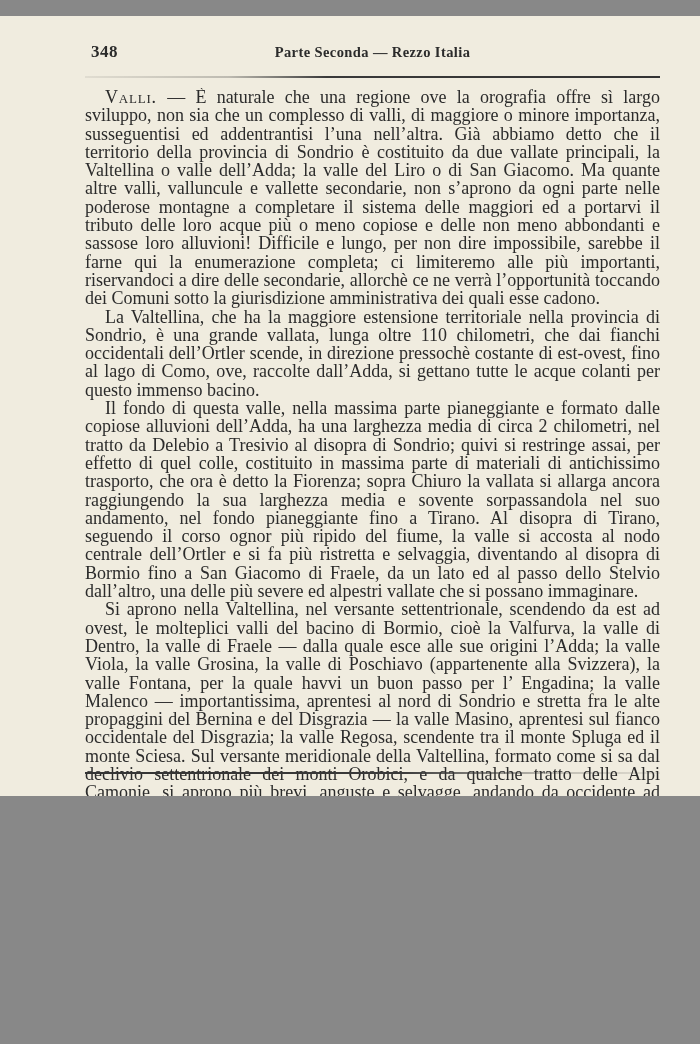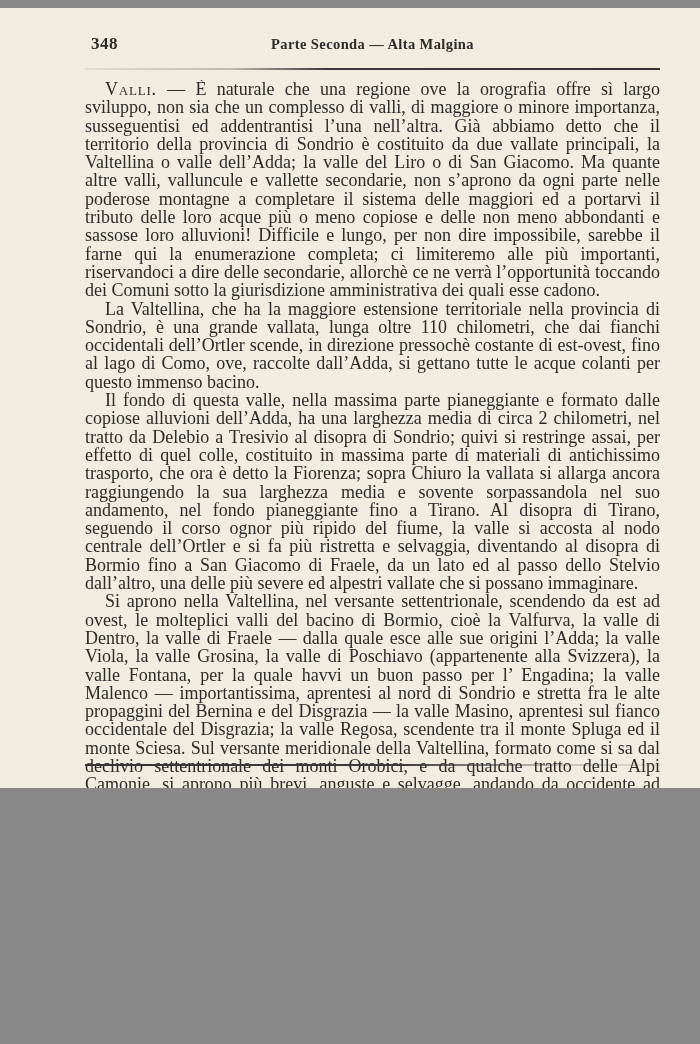--- a/index.html
+++ b/index.html
@@ -1,20 +1,20 @@
 <!DOCTYPE html>
 <html><head>
 <meta charset="utf-8">
 <style>
   html, body { margin: 0; padding: 0; background: #888; }
   .page {
     position: relative;
     width: 700px;
     height: 780px;
-    margin: 8px auto;
+    margin: 16px auto;
     background: #f0ecdf;
     box-sizing: border-box;
     padding: 26px 40px 0 85px;
     font-family: "Liberation Serif", "DejaVu Serif", serif;
     color: #2b2b2b;
     overflow: hidden;
   }
   .header {
     position: relative;
     height: 22px;
@@ -64,21 +64,21 @@
     background: linear-gradient(to right, #343434, #3a3a3a 55%, rgba(40,40,40,0.25) 80%, rgba(40,40,40,0.08));
   }
 </style>
 </head>
 <body>
 
 <div class="page">
 
   <div class="header">
     <span class="page-number">348</span>
-    <div class="header-title">Parte Seconda — Alta Malgina</div>
+    <div class="header-title">Parte Seconda — Rezzo Italia</div>
   </div>
 
   <div class="header-rule"></div>
 
   <div class="text-block">
 
     <p>
       <span class="lead">Valli.</span><span> — È naturale che una regione ove la orografia offre sì largo sviluppo, non sia che un complesso di valli, di maggiore o minore importanza, susseguentisi ed addentrantisi l’una nell’altra. Già abbiamo detto che il territorio della provincia di Sondrio è costituito da due vallate principali, la Valtellina o valle dell’Adda; la valle del Liro o di San Giacomo. Ma quante altre valli, valluncule e vallette secondarie, non s’aprono da ogni parte nelle poderose montagne a completare il sistema delle maggiori ed a portarvi il tributo delle loro acque più o meno copiose e delle non meno abbondanti e sassose loro alluvioni! Difficile e lungo, per non dire impossibile, sarebbe il farne qui la enumerazione completa; ci limiteremo alle più importanti, riservandoci a dire delle secondarie, allorchè ce ne verrà l’opportunità toccando dei Comuni sotto la giurisdizione amministrativa dei quali esse cadono.</span>
     </p>
 

